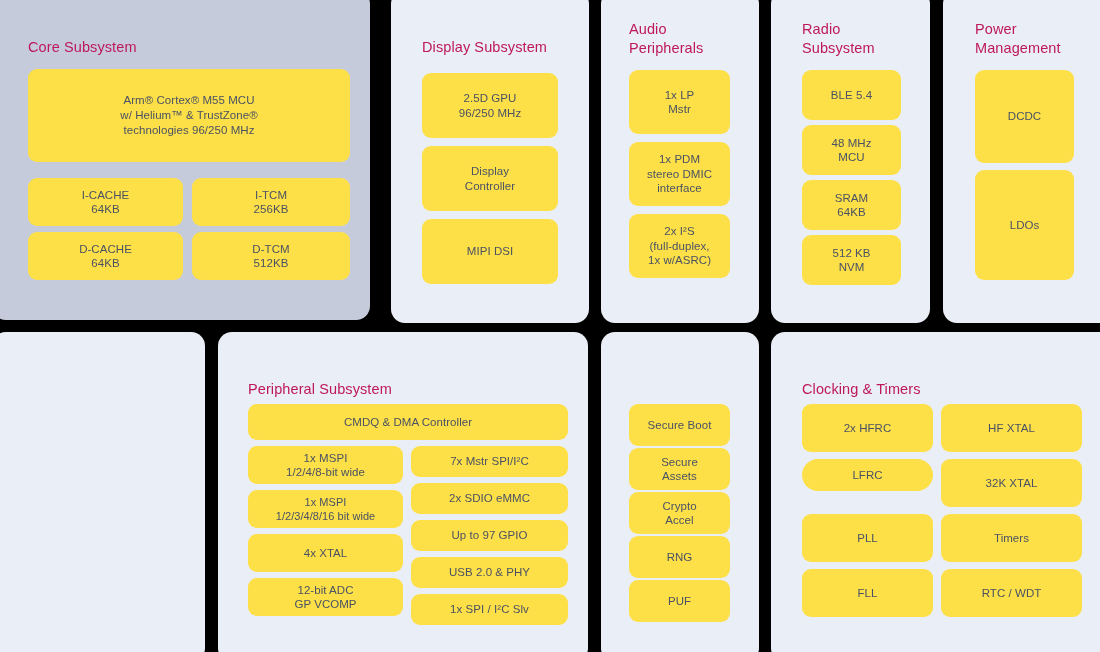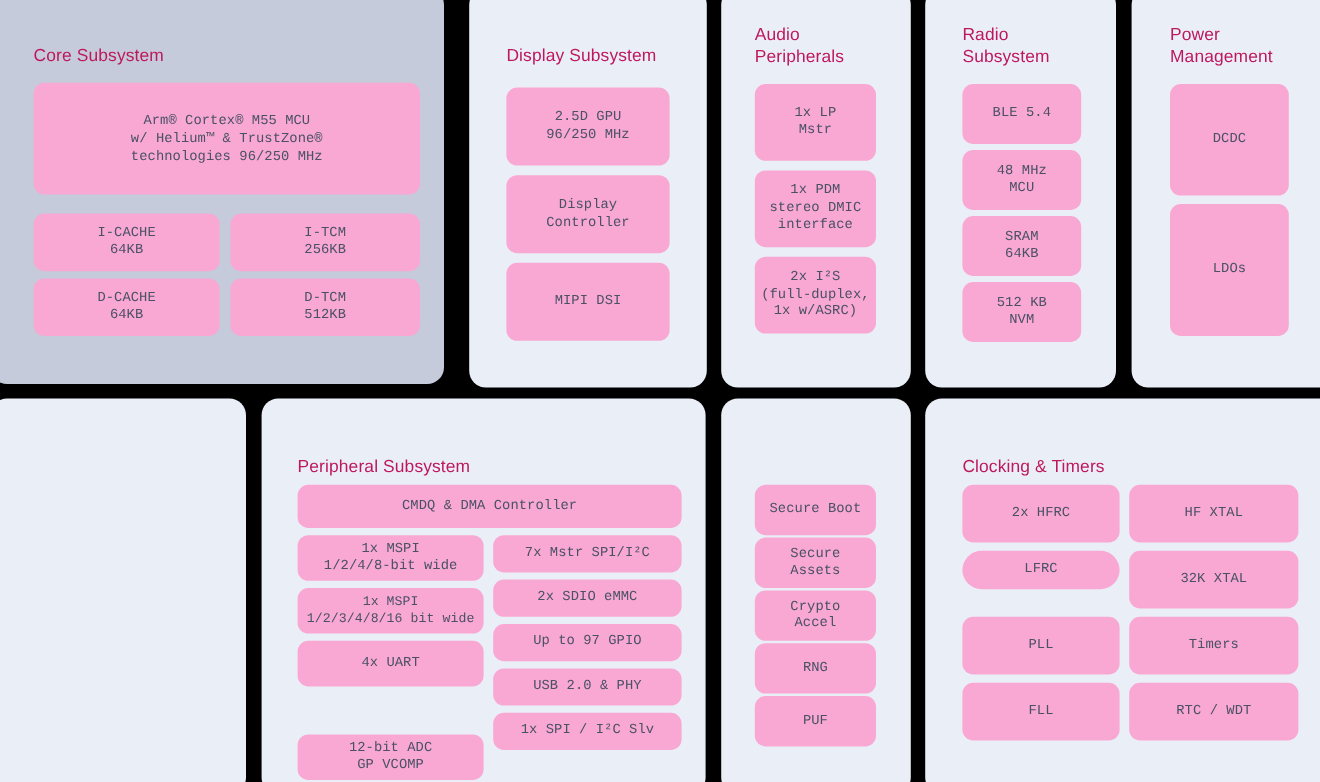--- a/index.html
+++ b/index.html
@@ -31,34 +31,33 @@
     position: absolute;
     font-size: 14.5px;
     font-weight: 400;
     color: #be185d;
     letter-spacing: 0.1px;
     line-height: 19px;
     white-space: pre-line;
   }
   .box {
     position: absolute;
-    background: #f9a8d4;
+    background: #fde047;
     border-radius: 9px;
     box-sizing: border-box;
     display: flex;
     align-items: center;
     justify-content: center;
     text-align: center;
     color: #4a5164;
     font-size: 11.5px;
     line-height: 14.5px;
     letter-spacing: 0.05px;
     padding: 2px 4px;
     white-space: pre-line;
-    font-family: Liberation Mono, monospace;
   }
   .box.sm { font-size: 11px; line-height: 14px; }
   .core-cpu {
     font-size: 11.5px;
     line-height: 15px;
     color: #4a5164;
   }
 </style>
 </head>
 <body>
@@ -140,22 +139,22 @@
 
   <div class="panel" style="left:218px; top:332px; width:370px; height:330px;">
     <div class="panel-title" style="left:30px; top:48px; width:300px;">Peripheral Subsystem</div>
 
     <div class="box" style="left:30px; top:72px; width:320px; height:36px;">CMDQ &amp; DMA Controller</div>
 
     <div class="box" style="left:30px; top:114px; width:155px; height:38px;">1x MSPI
 1/2/4/8-bit wide</div>
     <div class="box sm" style="left:30px; top:158px; width:155px; height:38px;">1x MSPI
 1/2/3/4/8/16 bit wide</div>
-    <div class="box" style="left:30px; top:202px; width:155px; height:38px;">4x UART</div>
-    <div class="box" style="left:30px; top:246px; width:155px; height:38px;margin-top:34px;">12-bit ADC
+    <div class="box" style="left:30px; top:202px; width:155px; height:38px;">4x XTAL</div>
+    <div class="box" style="left:30px; top:246px; width:155px; height:38px;">12-bit ADC
 GP VCOMP</div>
 
     <div class="box" style="left:193px; top:114px; width:157px; height:31px;">7x Mstr SPI/I²C</div>
     <div class="box" style="left:193px; top:151px; width:157px; height:31px;">2x SDIO eMMC</div>
     <div class="box" style="left:193px; top:188px; width:157px; height:31px;">Up to 97 GPIO</div>
     <div class="box" style="left:193px; top:225px; width:157px; height:31px;">USB 2.0 &amp; PHY</div>
     <div class="box" style="left:193px; top:262px; width:157px; height:31px;">1x SPI / I²C Slv</div>
   </div>
 
   <div class="panel" style="left:601px; top:332px; width:158px; height:330px;">

